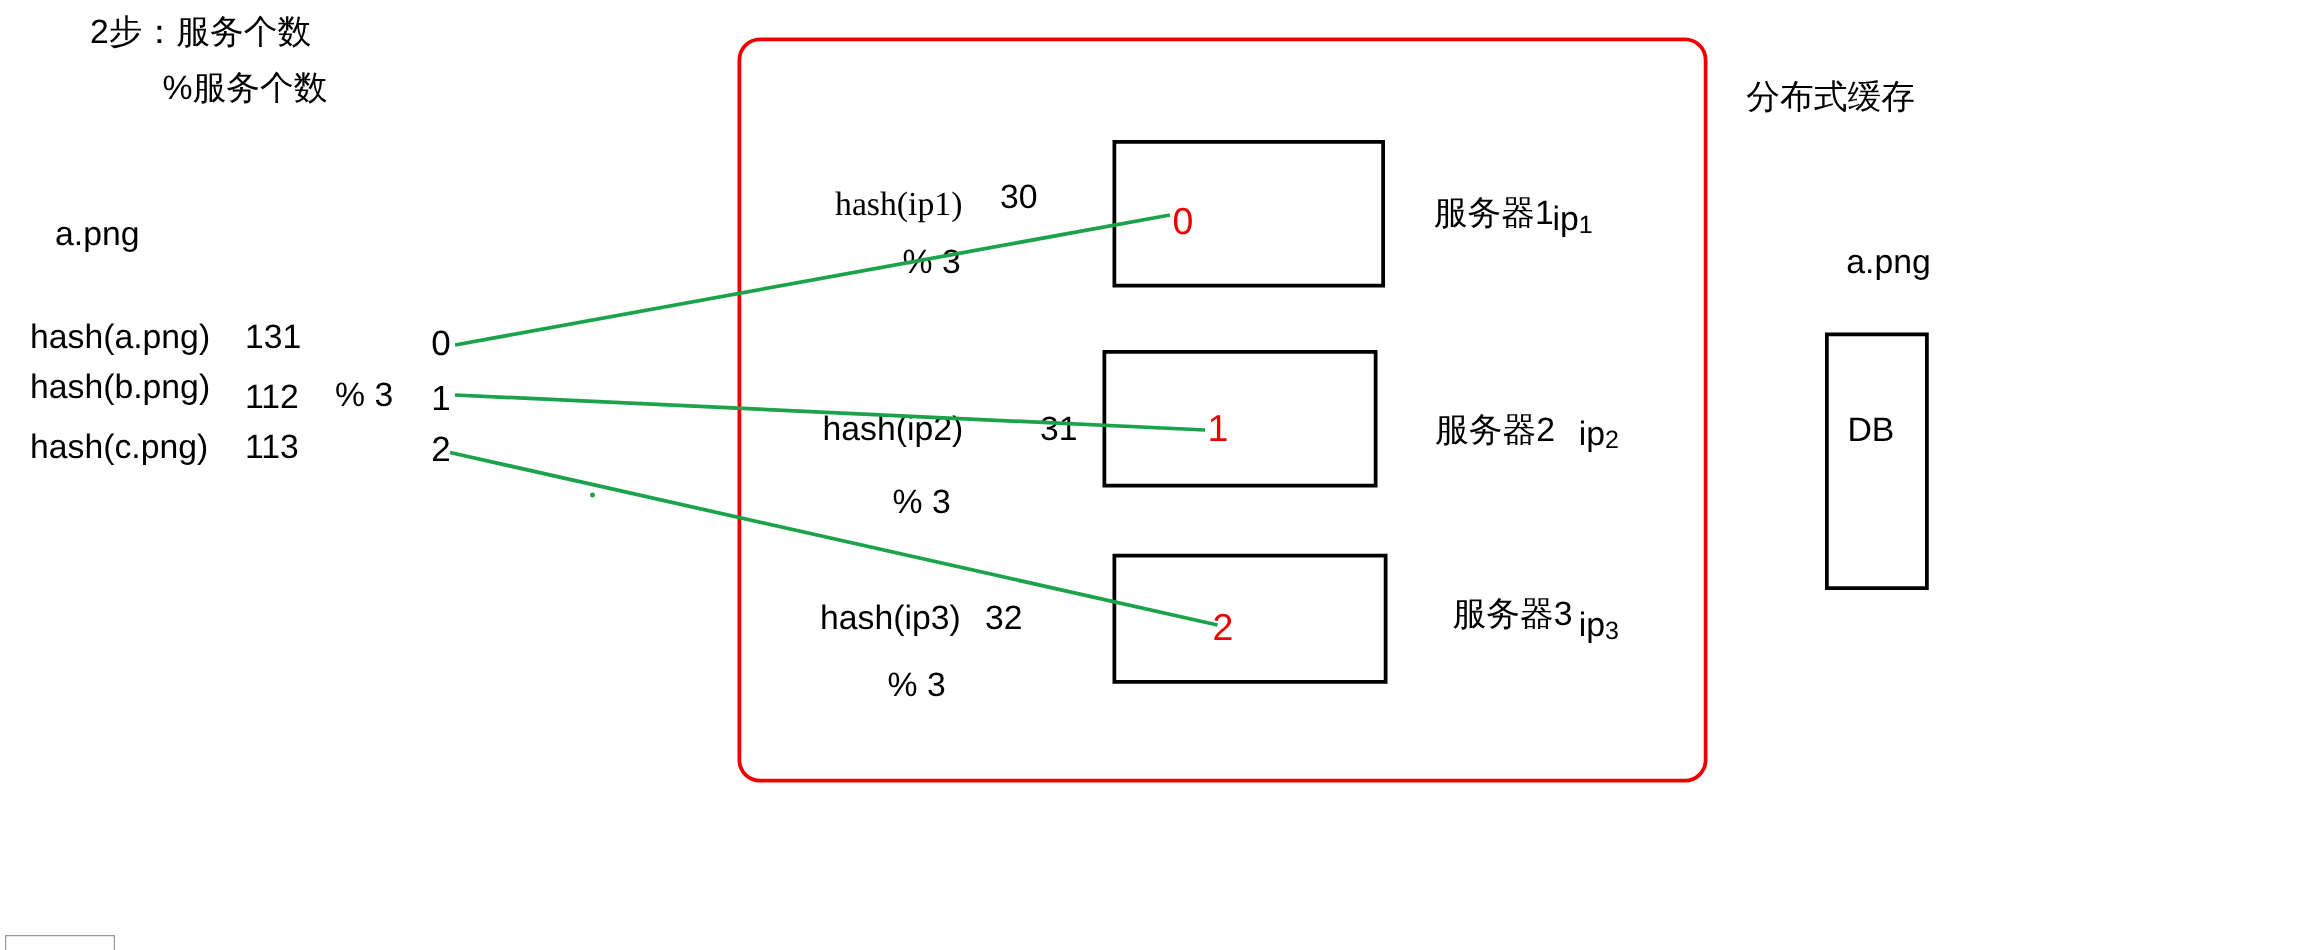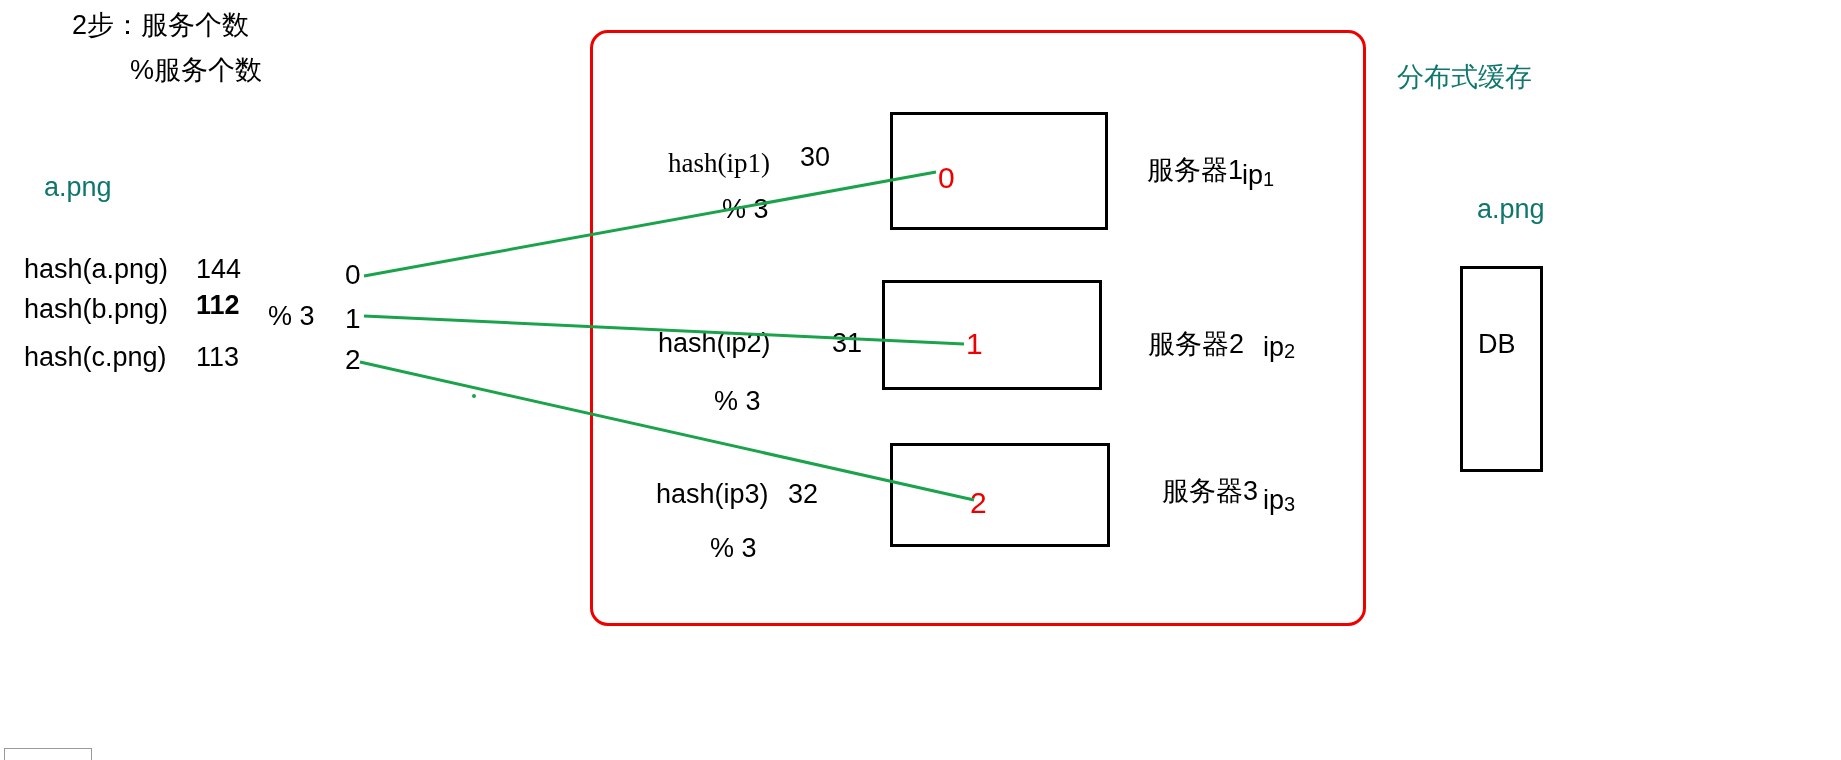--- a/index.html
+++ b/index.html
@@ -3,44 +3,44 @@
 <meta charset="utf-8">
 <style>
   html,body{margin:0;padding:0;background:#ffffff;}
   body{
     width:1841px;height:760px;position:relative;overflow:hidden;
     font-family:"Liberation Sans","DejaVu Sans",sans-serif;
     color:#000;
   }
   .abs{position:absolute;white-space:nowrap;}
   .t{font-size:27px;line-height:1;}
-  .red{color:#0f766e;}
+  .red{color:#000000;}
   .redbox{
     position:absolute;border:3px solid #ef0000;border-radius:18px;background:transparent;
   }
   .blackbox{position:absolute;border:3px solid #000;background:#fff;}
   svg.lines{position:absolute;left:0;top:0;width:1841px;height:760px;pointer-events:none;}
   .idx{font-size:28px;}
   .redidx{color:#ef0000;font-size:30px;}
   .taskbar{position:absolute;left:4px;top:748px;width:86px;height:22px;border:1px solid #9a9a9a;background:#fff;}
   .ipnum{font-size:20px;vertical-align:-2px;}
 </style>
 </head>
 <body>
 
 <div class="abs t" style="left:72px;top:12px;">2步：服务个数</div>
 <div class="abs t" style="left:130px;top:57px;">%服务个数</div>
 
 <div class="abs t red" style="left:44px;top:174px;">a.png</div>
 
 <div class="abs t" style="left:24px;top:256px;">hash(a.png)</div>
-<div class="abs t" style="left:196px;top:256px;">144</div>
+<div class="abs t" style="left:196px;top:256px;">131</div>
 
 <div class="abs t" style="left:24px;top:296px;">hash(b.png)</div>
-<div class="abs t" style="left:196px;top:292px;font-weight:bold;">112</div>
+<div class="abs t" style="left:196px;top:304px;">112</div>
 
 <div class="abs t" style="left:24px;top:344px;text-align:right;">hash(c.png)</div>
 <div class="abs t" style="left:196px;top:344px;">113</div>
 
 <div class="abs t" style="left:268px;top:303px;">% 3</div>
 
 <div class="abs idx" style="left:345px;top:259px;">0</div>
 <div class="abs idx" style="left:345px;top:303px;">1</div>
 <div class="abs idx" style="left:345px;top:344px;">2</div>
 

